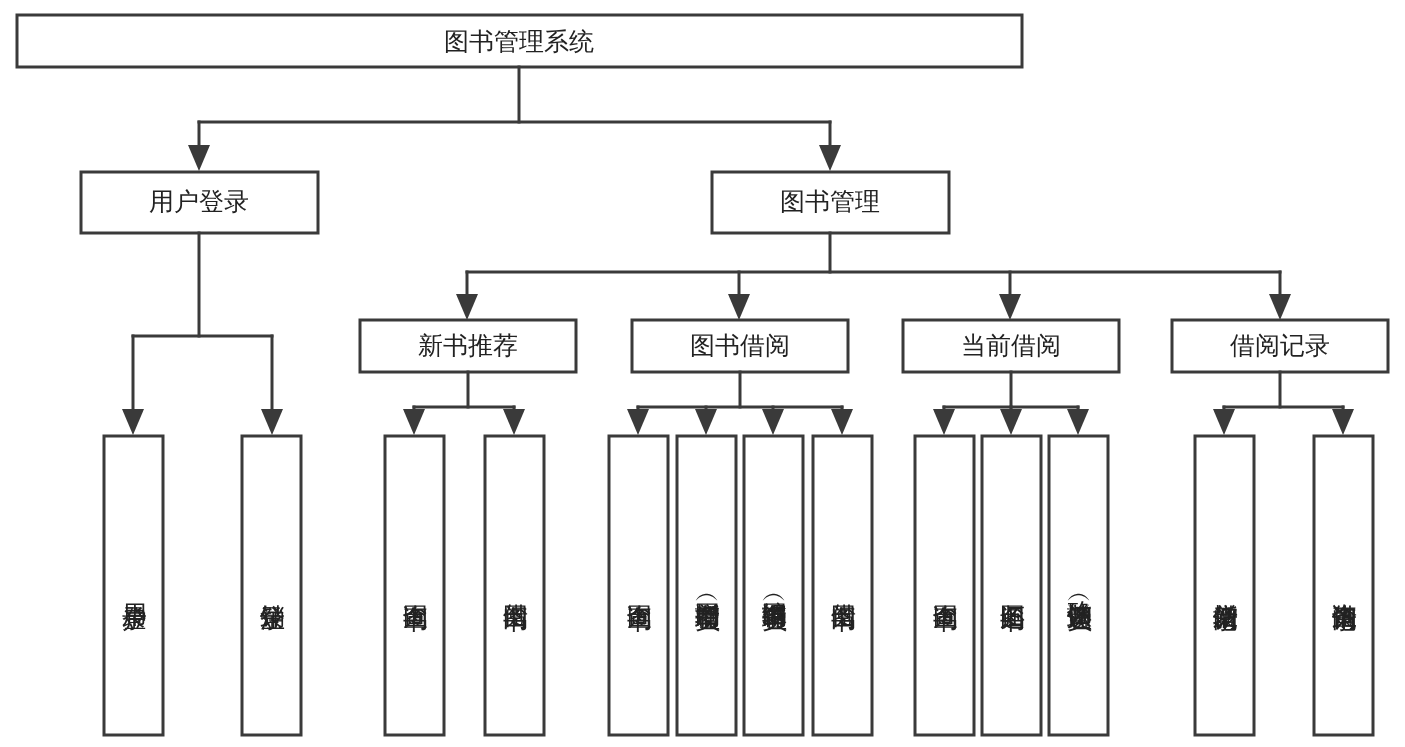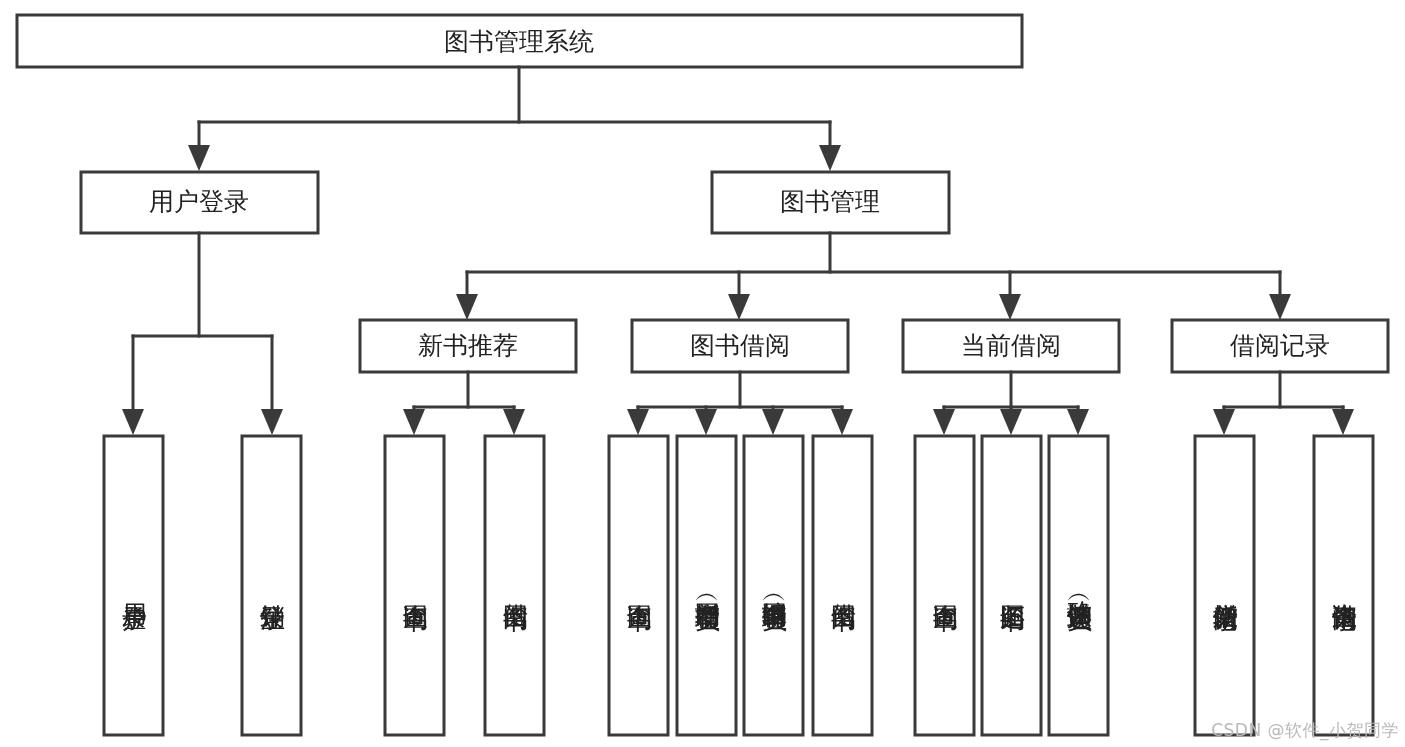--- a/index.html
+++ b/index.html
@@ -239,14 +239,13 @@
       <rect class="node-box" x="1195" y="436" width="59" height="299"></rect>
       <text class="node-label label-v" x="1224" y="586">新增借阅记录</text>
     </g>
     <g>
       <rect class="node-box" x="1314" y="436" width="59" height="299"></rect>
       <text class="node-label label-v" x="1343" y="586">查询借阅记录</text>
     </g>
 
   </svg>
 
-  <div class="watermark">CSDN @软件_小贺同学</div>
 </div>
 
 </body></html>

